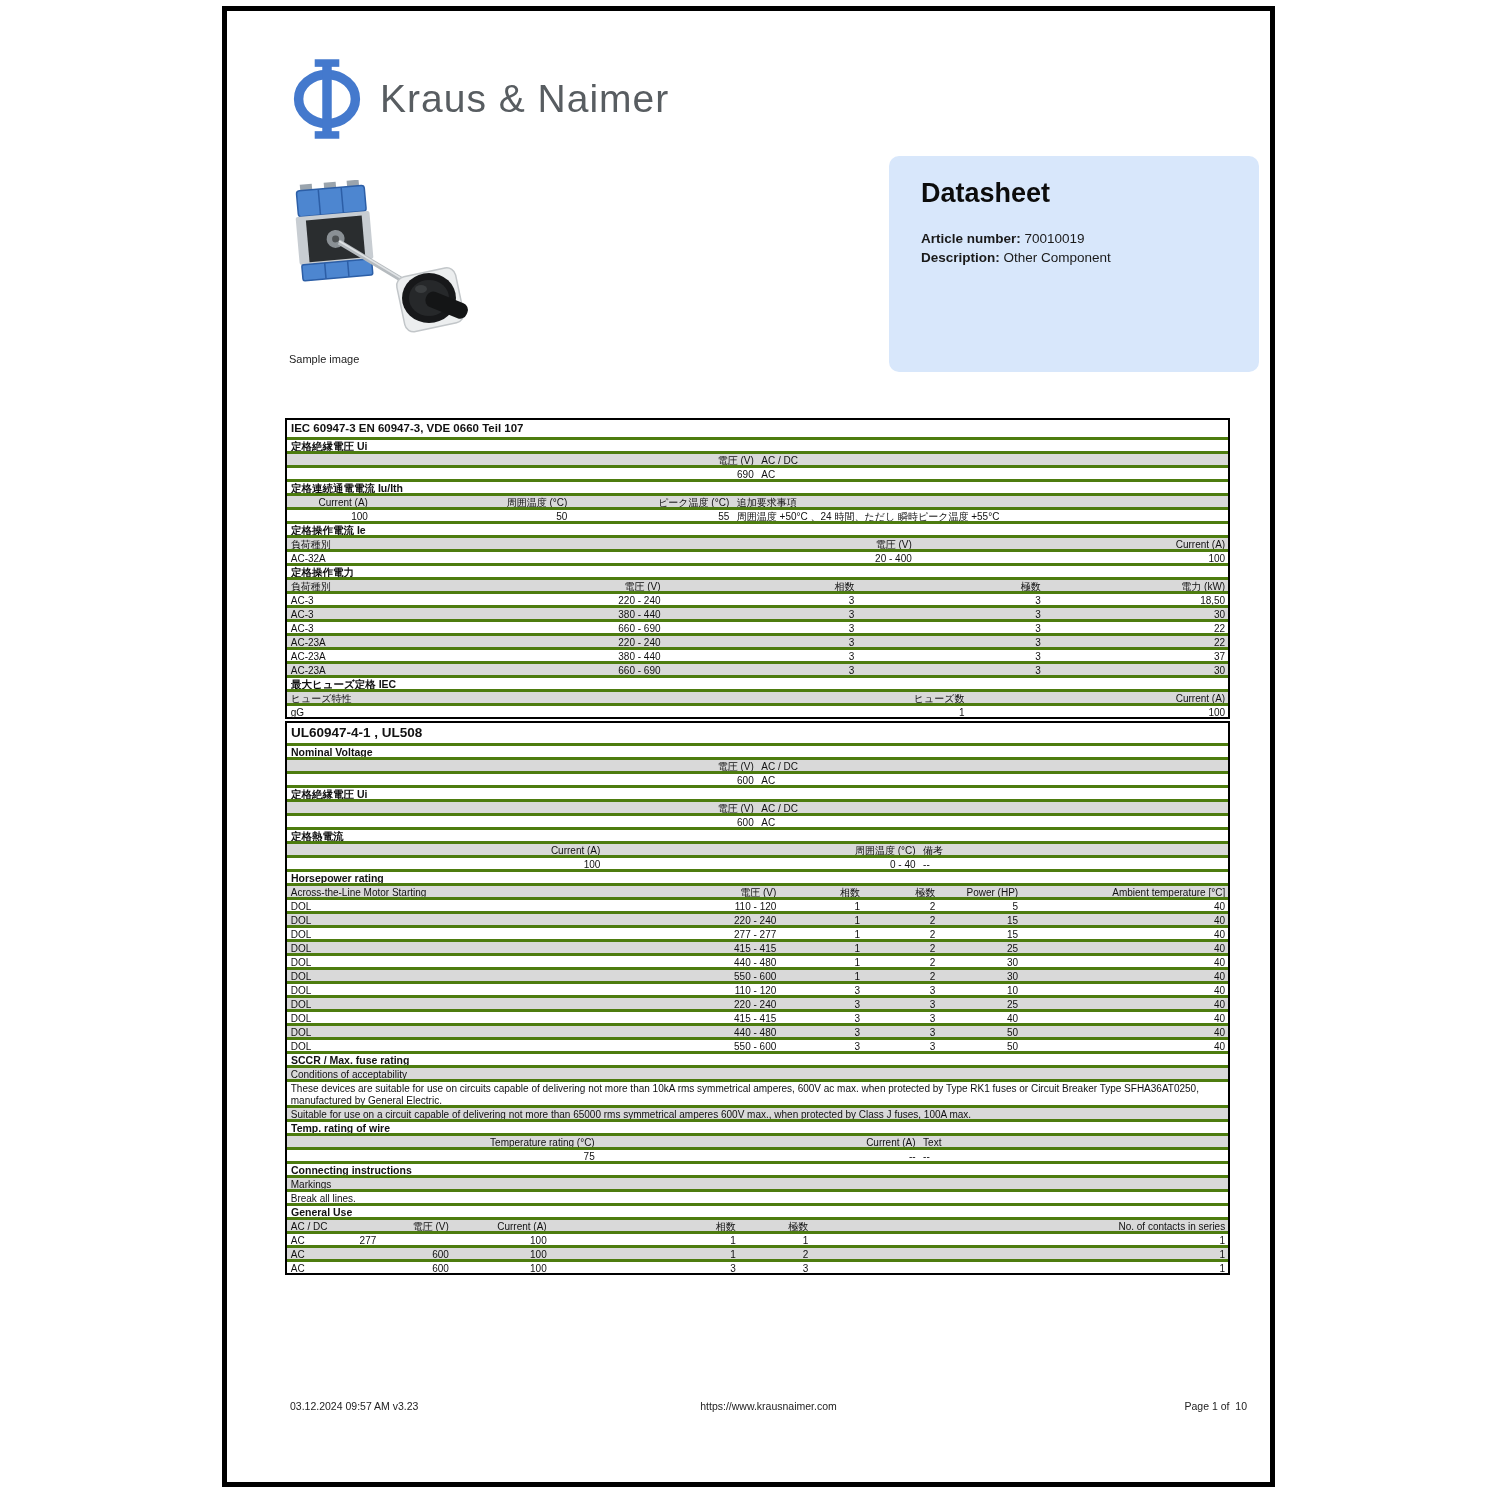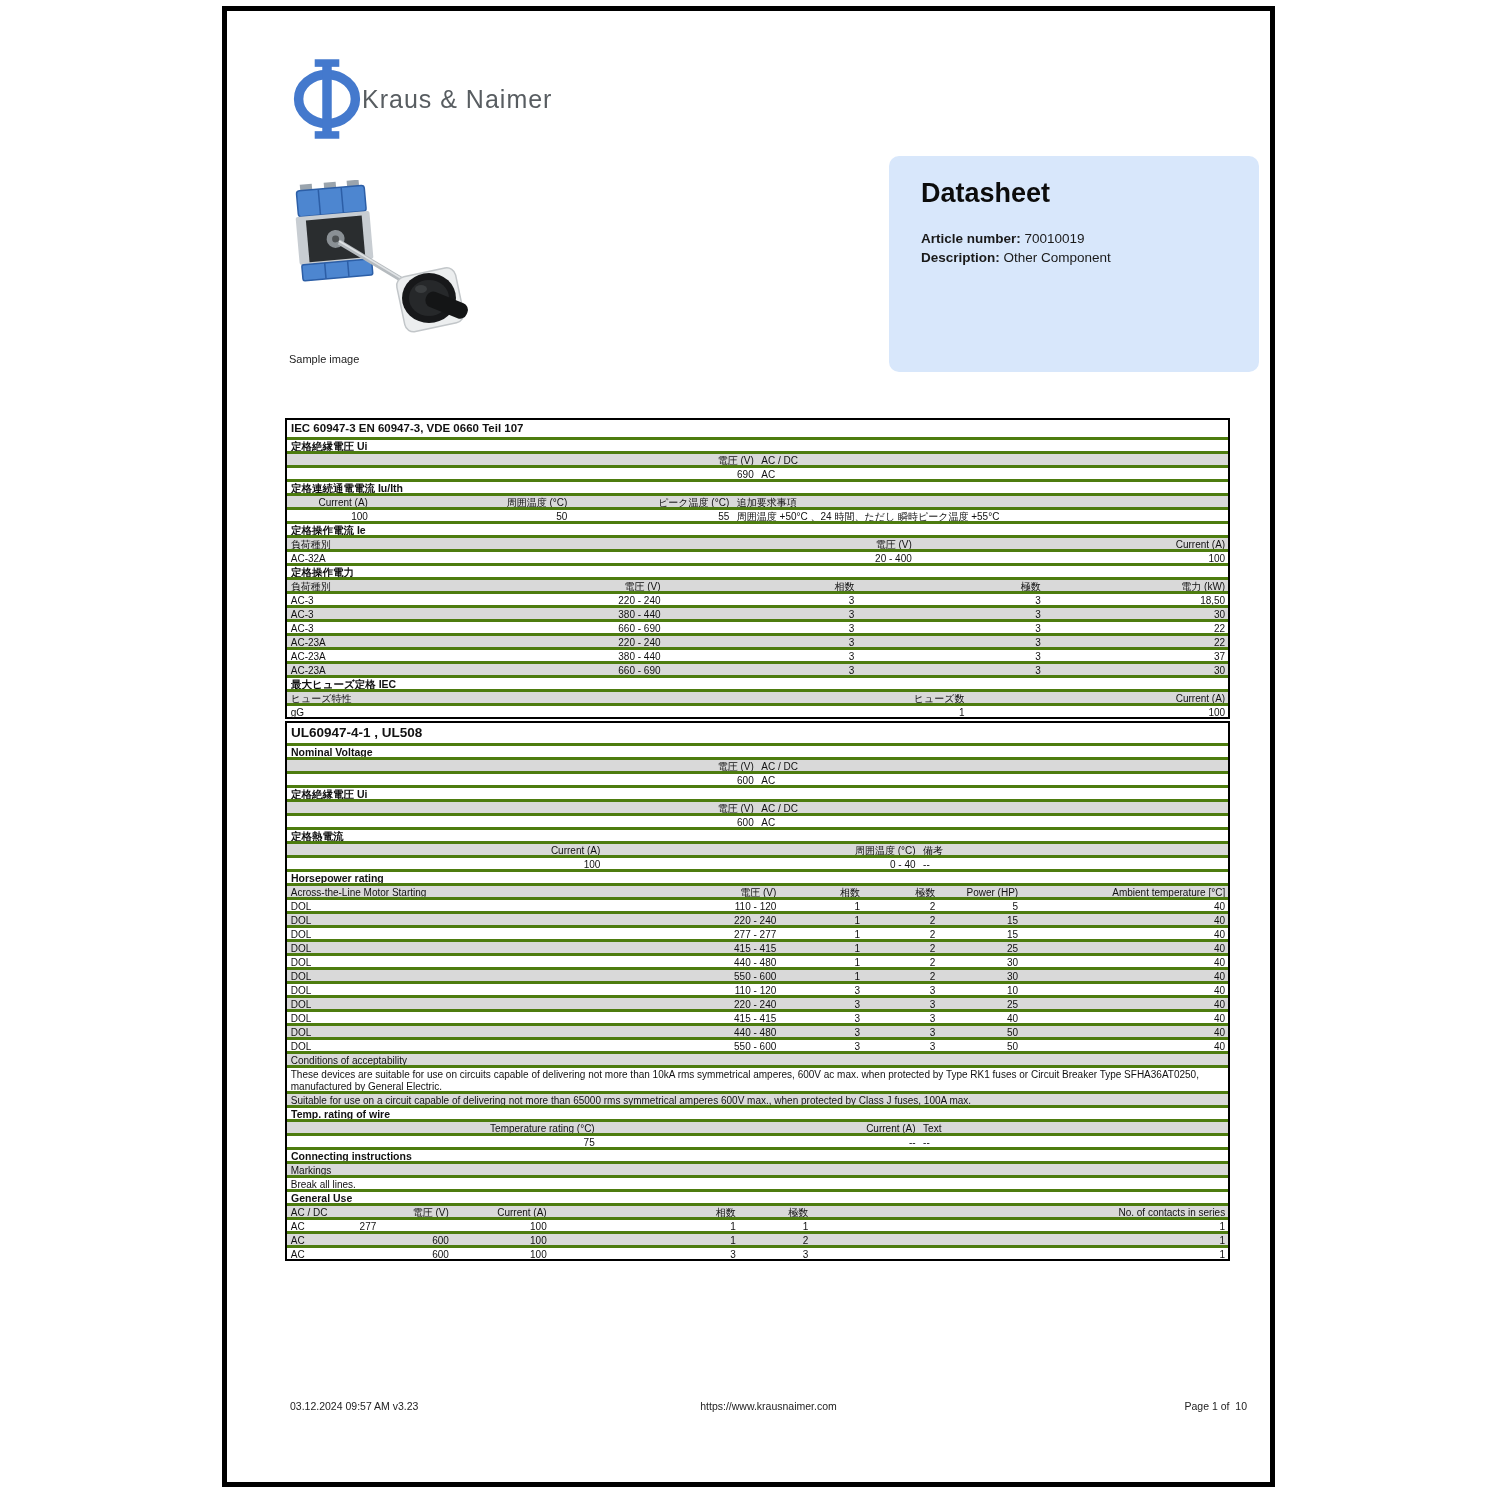--- a/index.html
+++ b/index.html
@@ -2,21 +2,21 @@
 <html style="--brand-text: #585d61; --card-bg: #d8e7fb; --shade: #d9d9d9;"><head>
 <meta charset="utf-8">
 <style>
   html,body{margin:0;padding:0;background:#ffffff;}
   body{width:1500px;height:1500px;position:relative;font-family:"Liberation Sans",sans-serif;color:#111;}
   .page{position:absolute;left:222px;top:6px;width:1053px;height:1481px;border:5px solid #000;background:#fff;box-sizing:border-box;}
 
   
   .logo{position:absolute;left:65px;top:47px;display:flex;align-items:center;}
   .logo svg{display:block;}
-  .brand{font-size:25px;font-weight:400;color:var(--brand-text,#585d61);letter-spacing:1px;}
+  .brand{margin-left:18px;font-size:39px;font-weight:400;color:var(--brand-text,#585d61);letter-spacing:1px;}
 
   
   .product{position:absolute;left:61px;top:169px;width:190px;height:165px;}
   .caption{position:absolute;left:62px;top:342px;font-size:11px;color:#222;}
 
   
   .card{position:absolute;left:626px;top:145px;width:370px;height:216px;background:var(--card-bg,#d8e7fb);border-radius:10px;margin-left:36px;}
   .card-title{position:absolute;left:32px;top:22px;font-size:27px;font-weight:bold;color:#0c0c0c;}
   .card-line{position:absolute;left:32px;font-size:13.5px;color:#1a1a1a;}
   .card-line b{font-weight:bold;}
@@ -313,20 +313,21 @@
         <span class="tcell" style="left: 0px; width: 99.7%; text-align: right;">40</span>
       </div>
       <div class="trow">
         <span class="tcell" style="left: 0.4%; right: 3px; text-align: left;">DOL</span>
         <span class="tcell" style="left: 0px; width: 52%; text-align: right;">550 - 600</span>
         <span class="tcell" style="left: 0px; width: 60.9%; text-align: right;">3</span>
         <span class="tcell" style="left: 0px; width: 68.9%; text-align: right;">3</span>
         <span class="tcell" style="left: 0px; width: 77.7%; text-align: right;">50</span>
         <span class="tcell" style="left: 0px; width: 99.7%; text-align: right;">40</span>
       </div>
+      <div class="trow section">SCCR / Max. fuse rating</div>
       <div class="trow shade">
         <span class="tcell" style="left: 0.4%; right: 3px; text-align: left;">Conditions of acceptability</span>
       </div>
       <div class="trow multi">
         <span class="tcell" style="left: 0.4%; right: 3px; text-align: left; white-space: normal; top: 1px;">These devices are suitable for use on circuits capable of delivering not more than 10kA rms symmetrical amperes, 600V ac max. when protected by Type RK1 fuses or Circuit Breaker Type SFHA36AT0250, manufactured by General Electric.</span>
       </div>
       <div class="trow shade">
         <span class="tcell" style="left: 0.4%; right: 3px; text-align: left;">Suitable for use on a circuit capable of delivering not more than 65000 rms symmetrical amperes 600V max., when protected by Class J fuses, 100A max.</span>
       </div>
       <div class="trow section">Temp. rating of wire</div>

